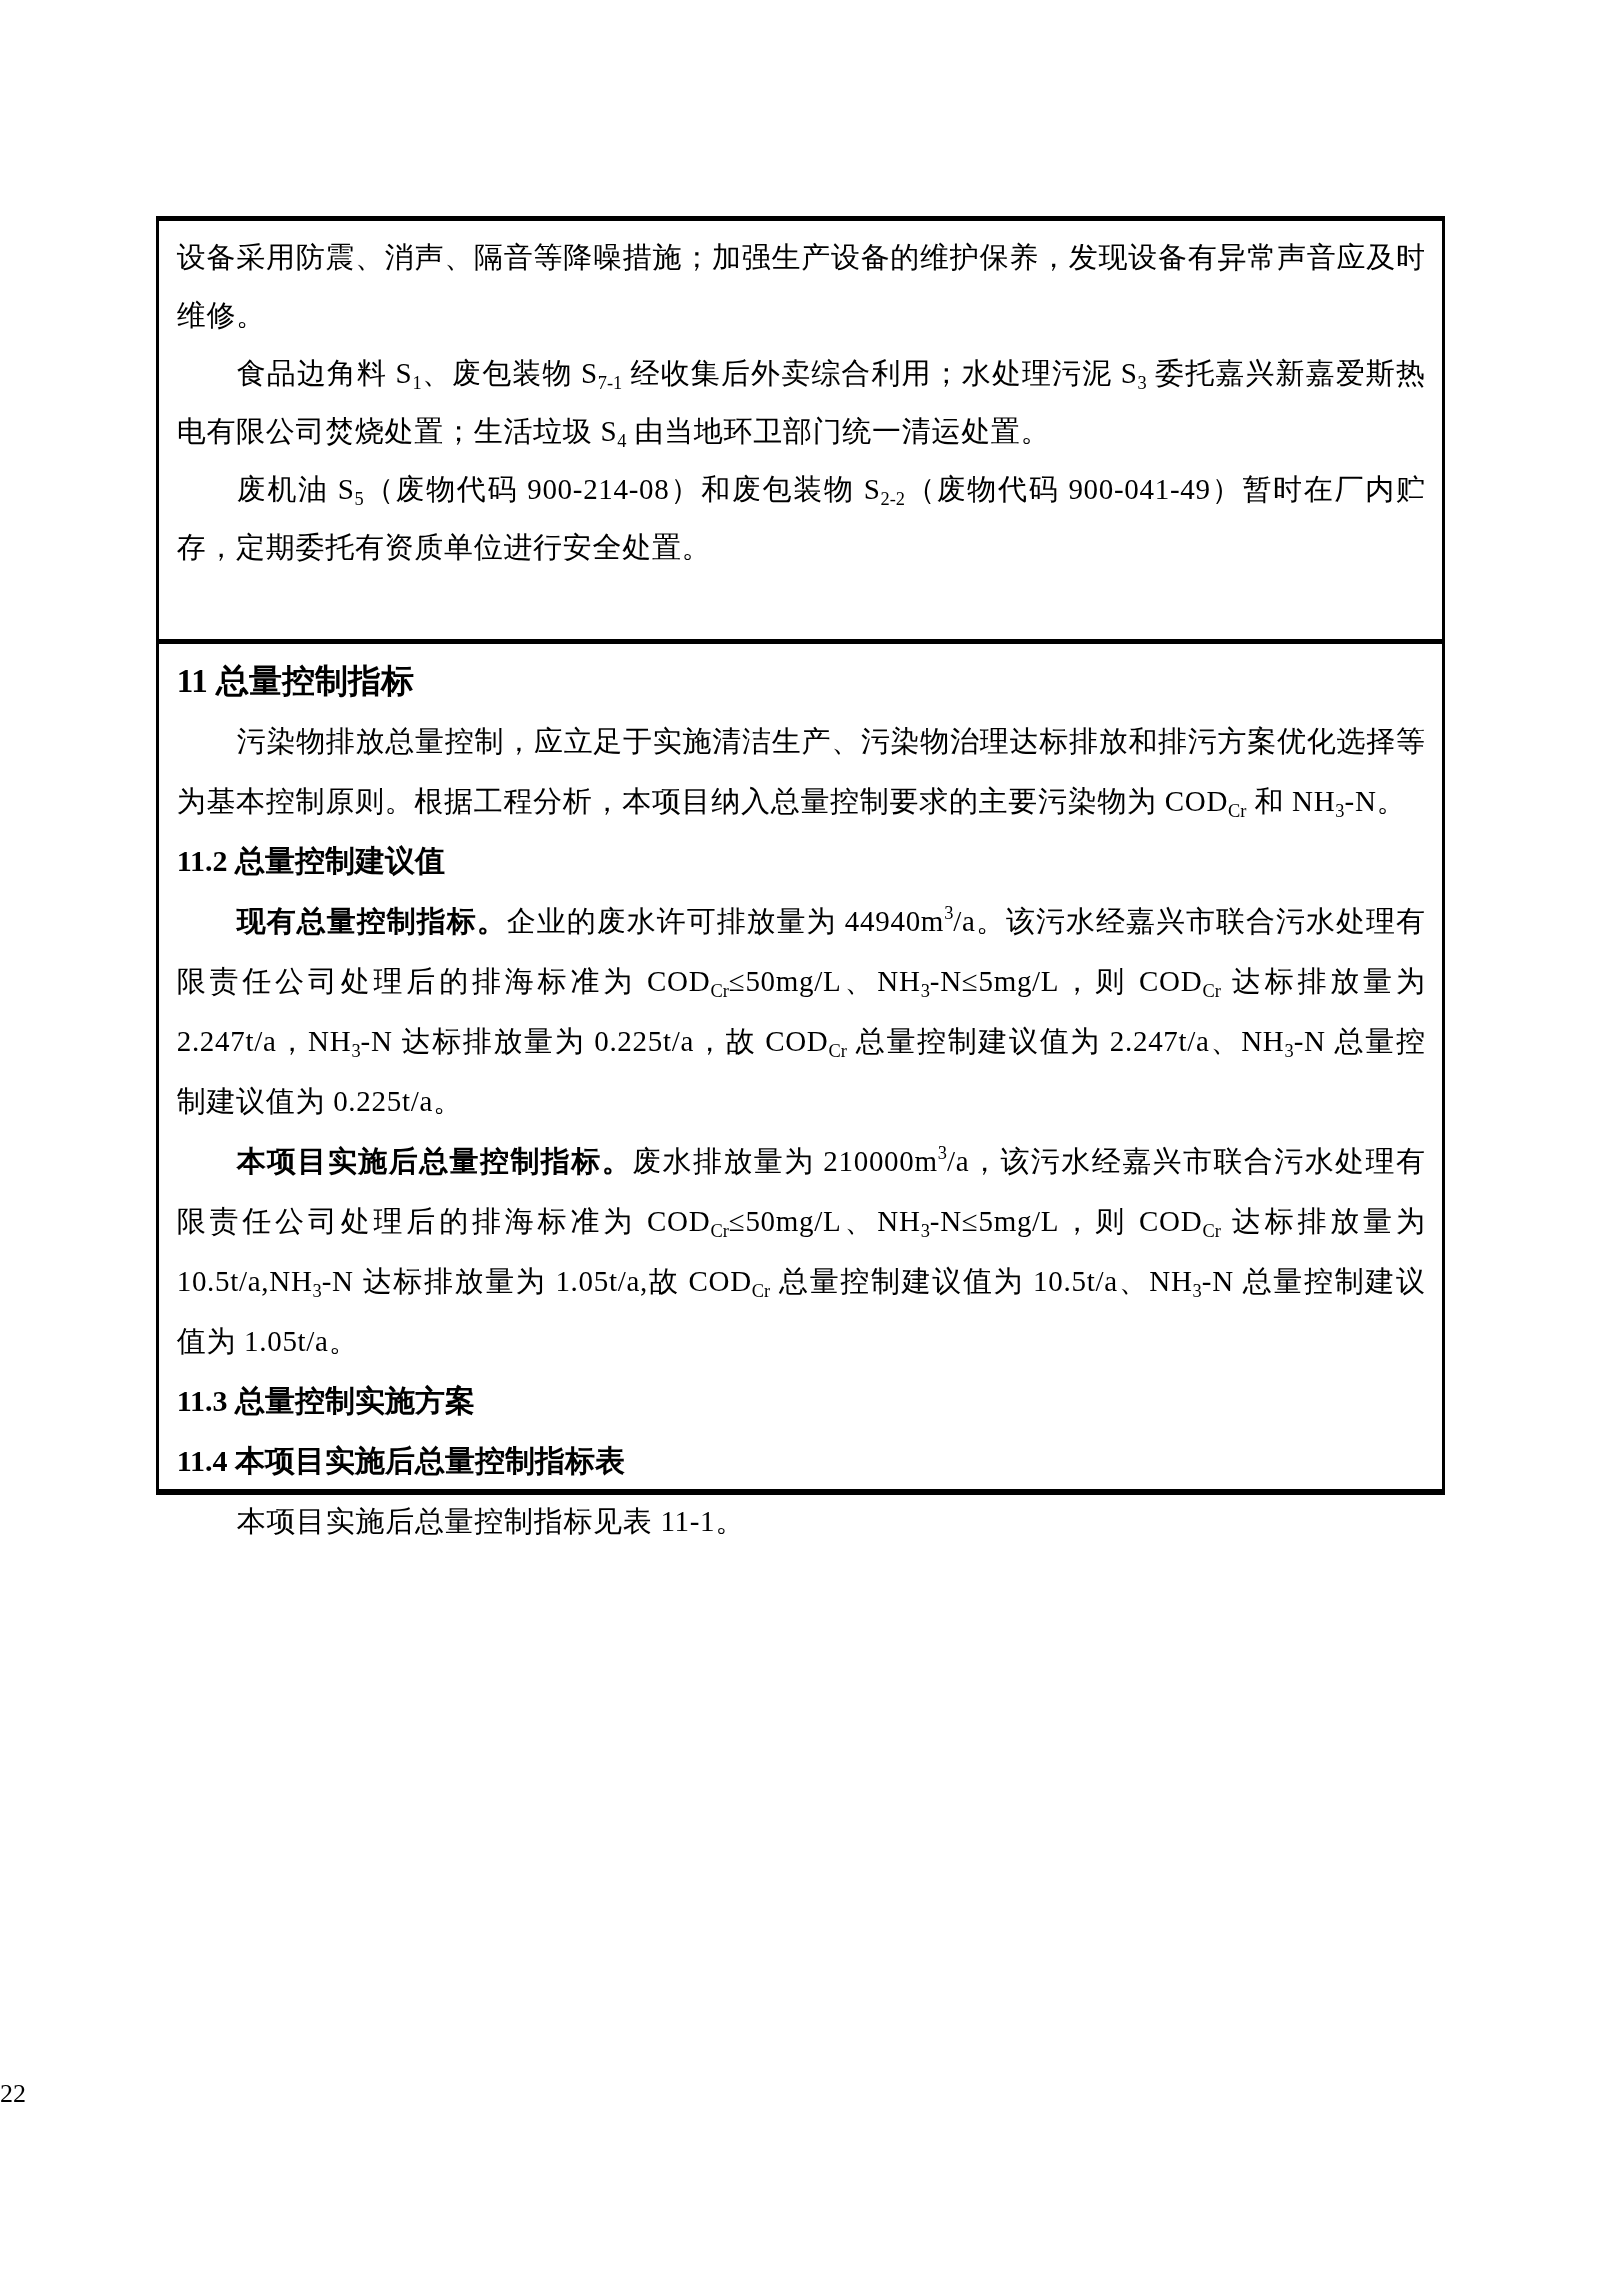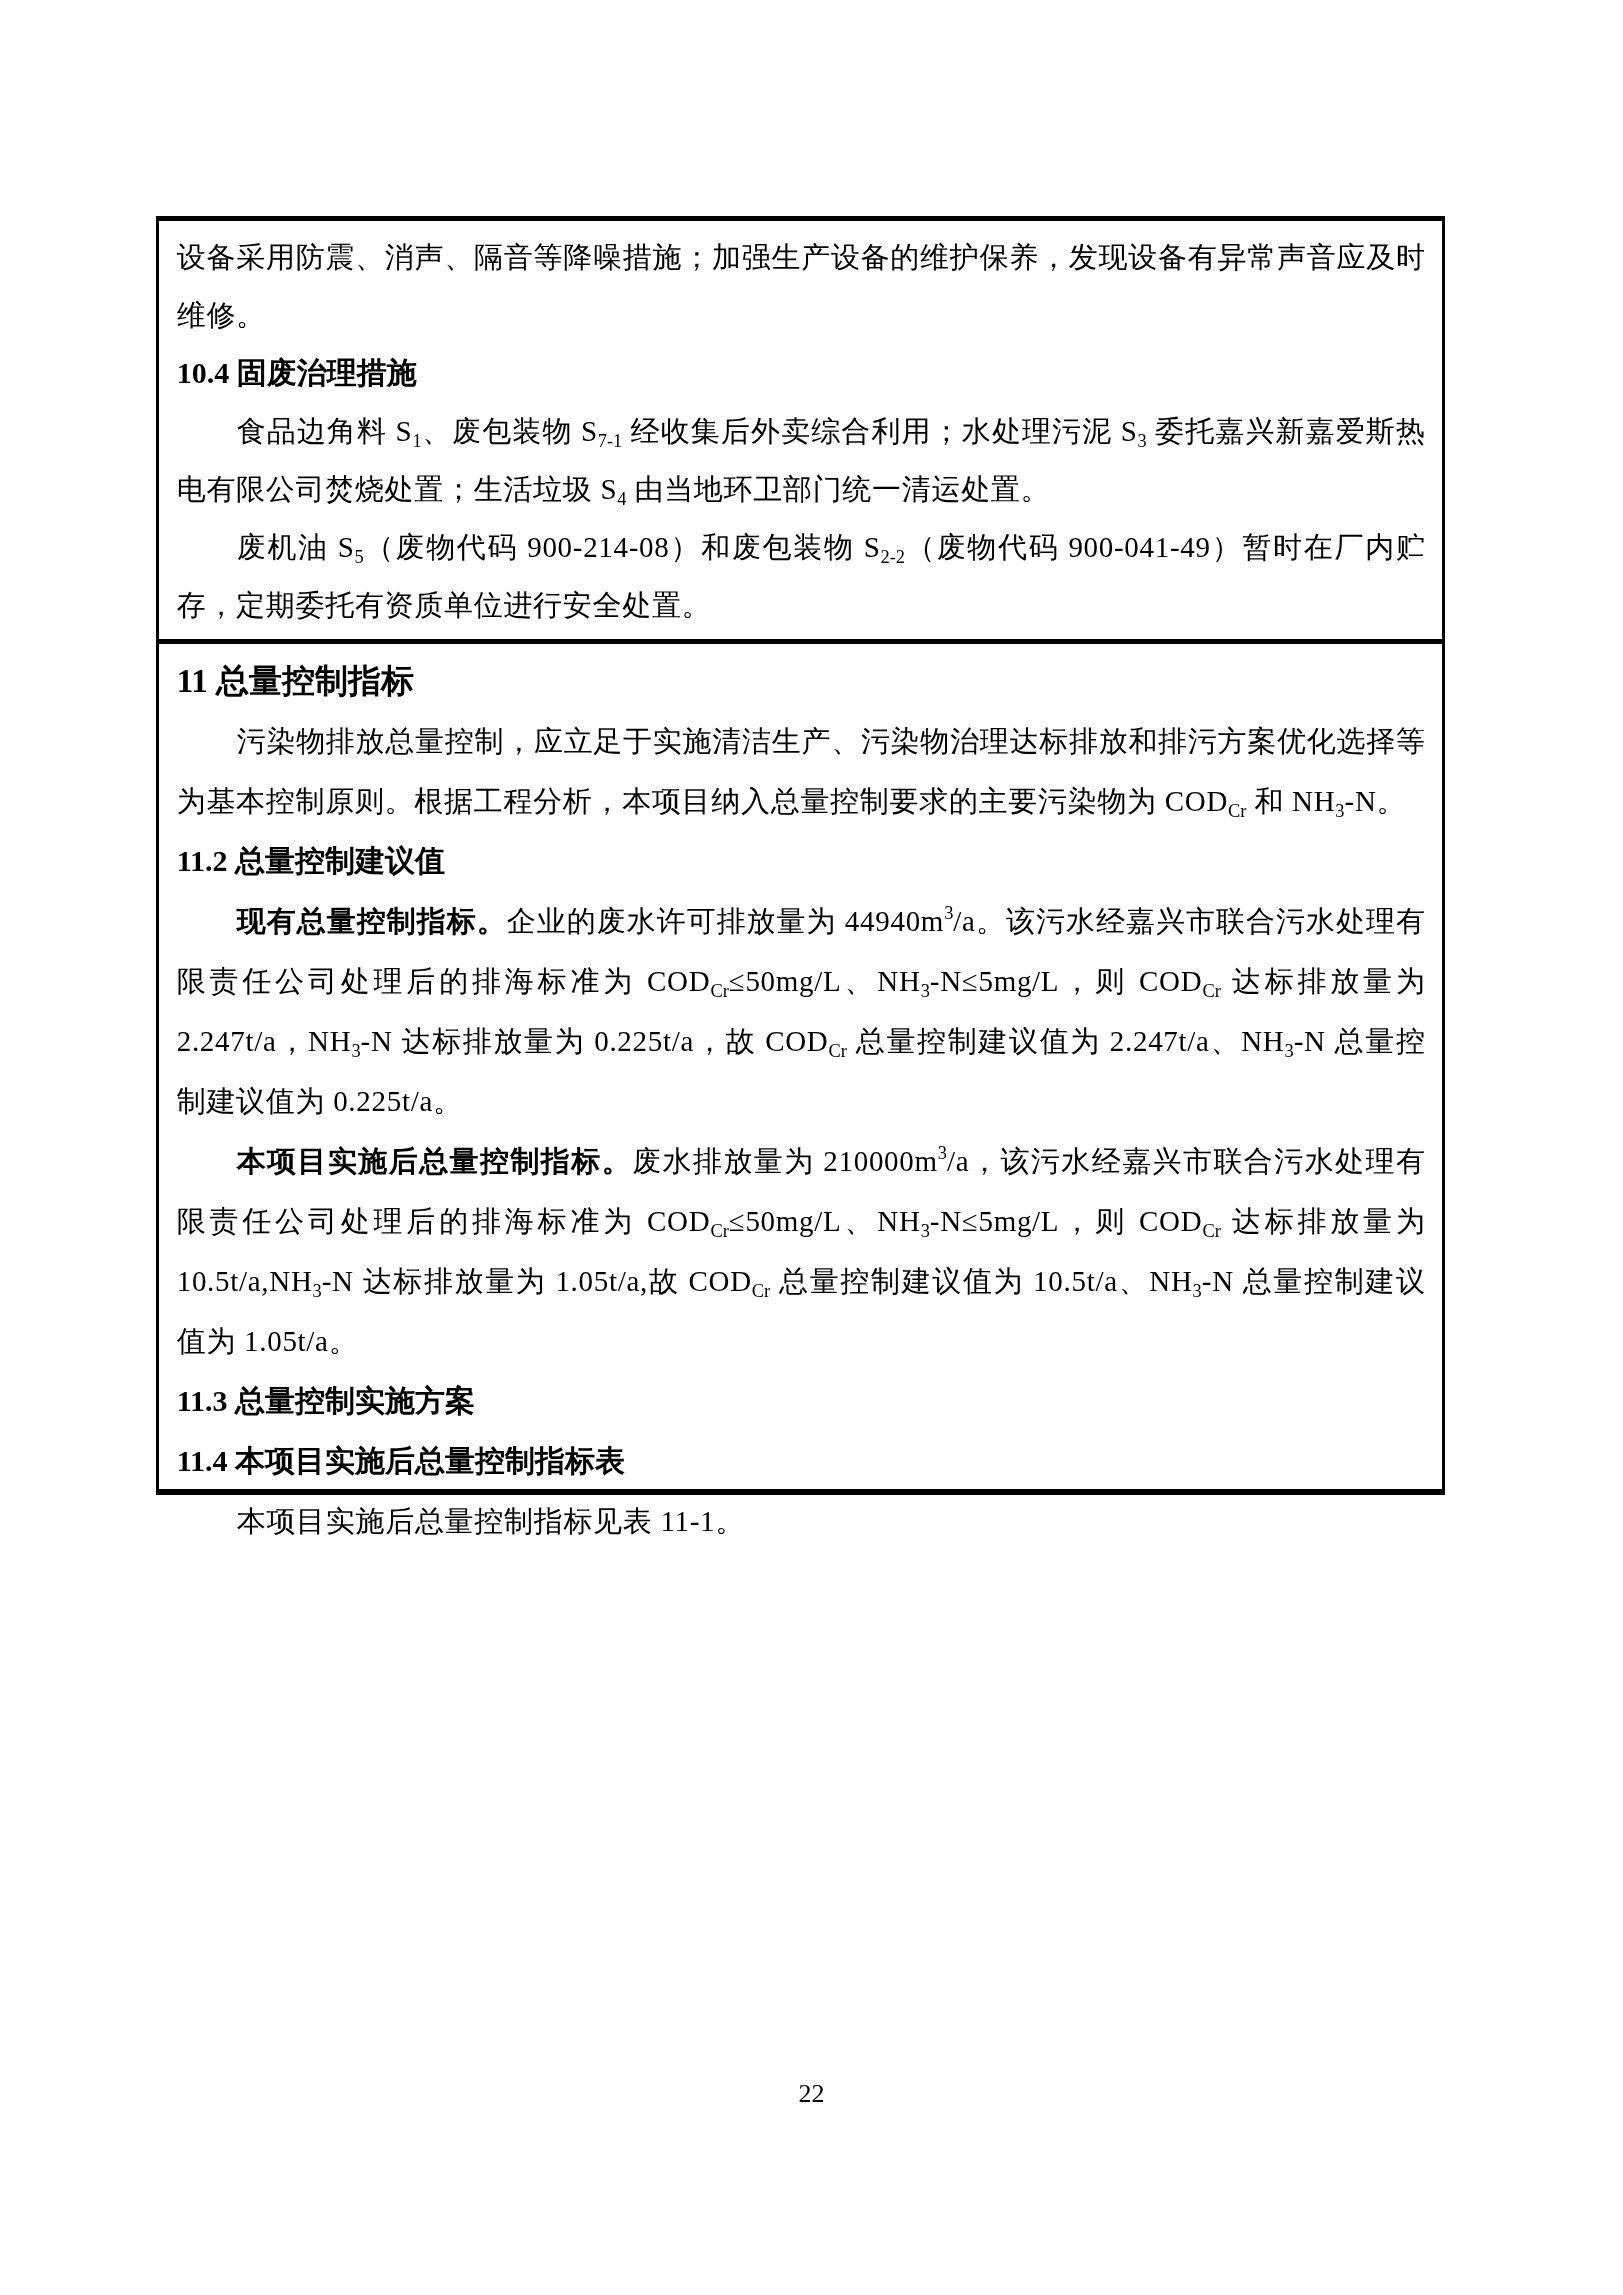--- a/index.html
+++ b/index.html
@@ -46,34 +46,33 @@
     text-align:left;
   }
 
   sub, sup { line-height:0; letter-spacing:0; }
   sub { font-size:18.4px; vertical-align:-6.1px; }
   sup { font-size:18.4px; vertical-align:11.6px; }
   b { font-weight:bold; }
 
   .footer-page-num {
     position:absolute; top:2077px; left:0;
-    width:100%; text-align:center;
+    width:100%; text-align:left;
     font-size:26px; line-height:33px;
   }
 </style>
 </head>
 <body>
 
 <div class="page">
 
   <div class="doc-box">
 
     <div class="sec sec-1">
       <p class="body-p">设备采用防震、消声、隔音等降噪措施；加强生产设备的维护保养，发现设备有异常声音应及时维修。</p>
-      <h3 class="h-sub">10.4 固废治理措施</h3>
       <p class="body-p indent">食品边角料 S<sub>1</sub>、废包装物 S<sub>7-1</sub> 经收集后外卖综合利用；水处理污泥 S<sub>3</sub> 委托嘉兴新嘉爱斯热电有限公司焚烧处置；生活垃圾 S<sub>4</sub> 由当地环卫部门统一清运处置。</p>
       <p class="body-p indent">废机油 S<sub>5</sub>（废物代码 900-214-08）和废包装物 S<sub>2-2</sub>（废物代码 900-041-49）暂时在厂内贮存，定期委托有资质单位进行安全处置。</p>
     </div>
 
     <div class="sec sec-2">
       <h2 class="h-main">11 总量控制指标</h2>
 
       <p class="body-p indent">污染物排放总量控制，应立足于实施清洁生产、污染物治理达标排放和排污方案优化选择等为基本控制原则。根据工程分析，本项目纳入总量控制要求的主要污染物为 COD<sub>Cr</sub> 和 NH<sub>3</sub>-N。</p>
 
       <h3 class="h-sub">11.2 总量控制建议值</h3>

